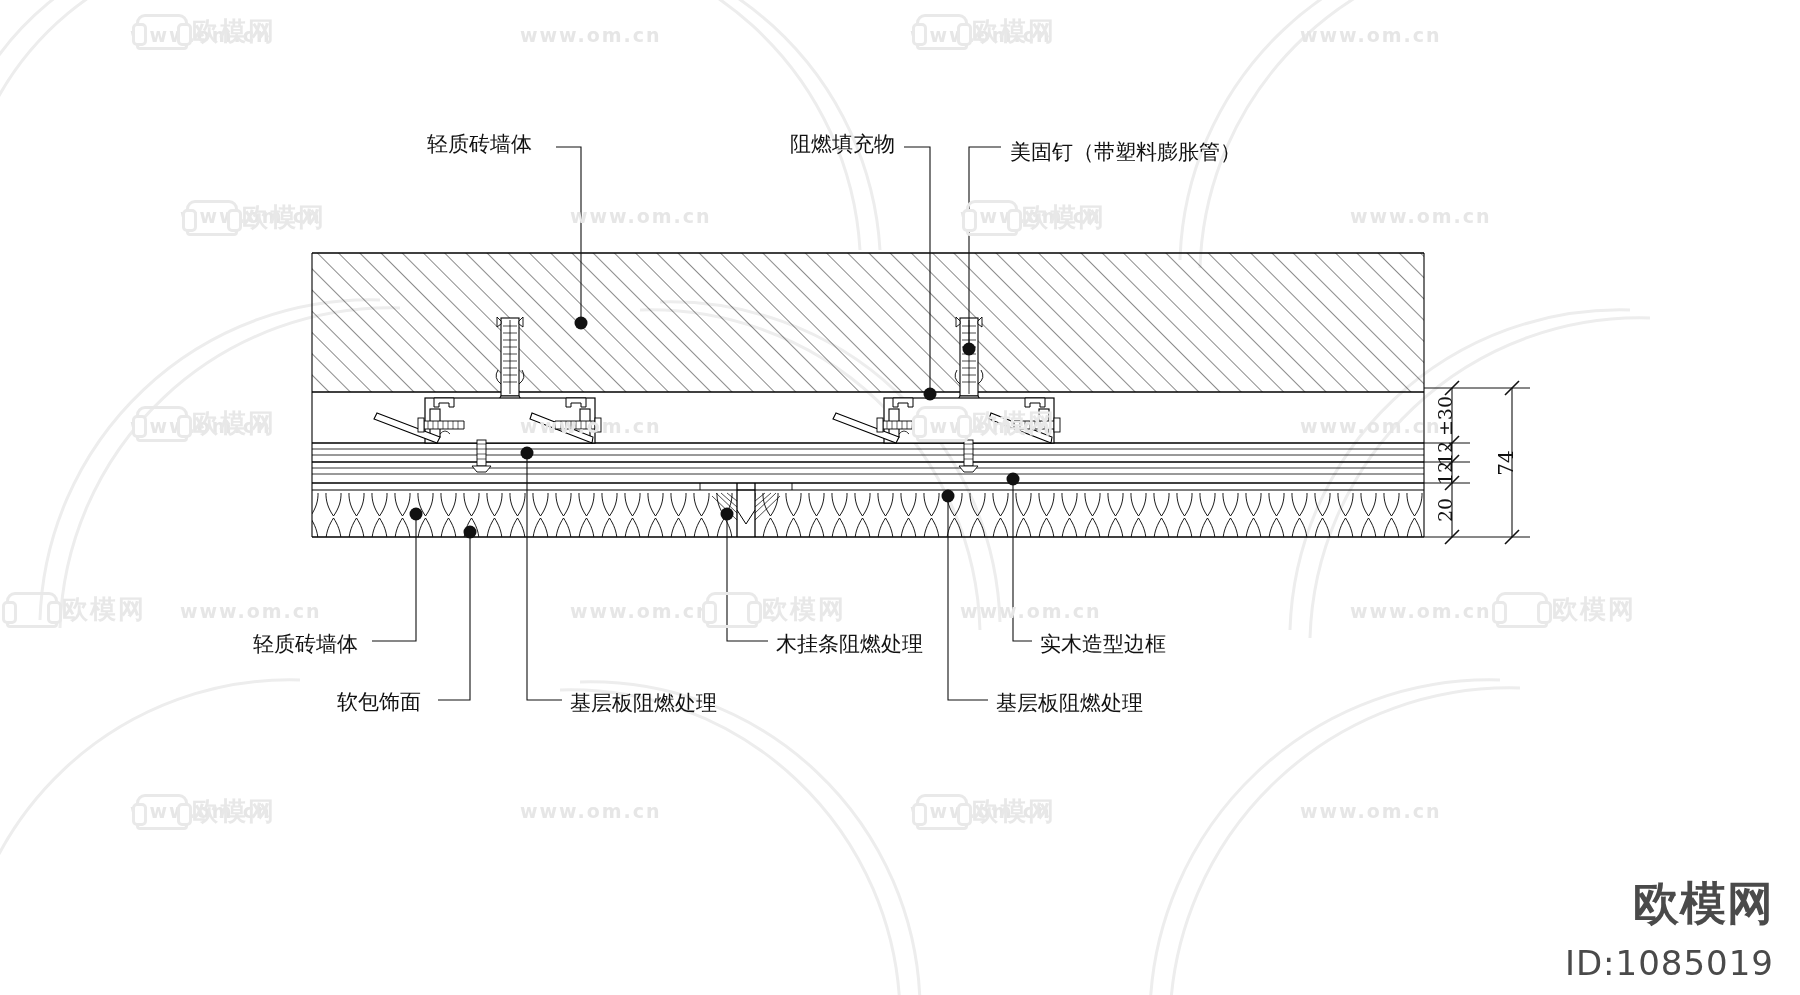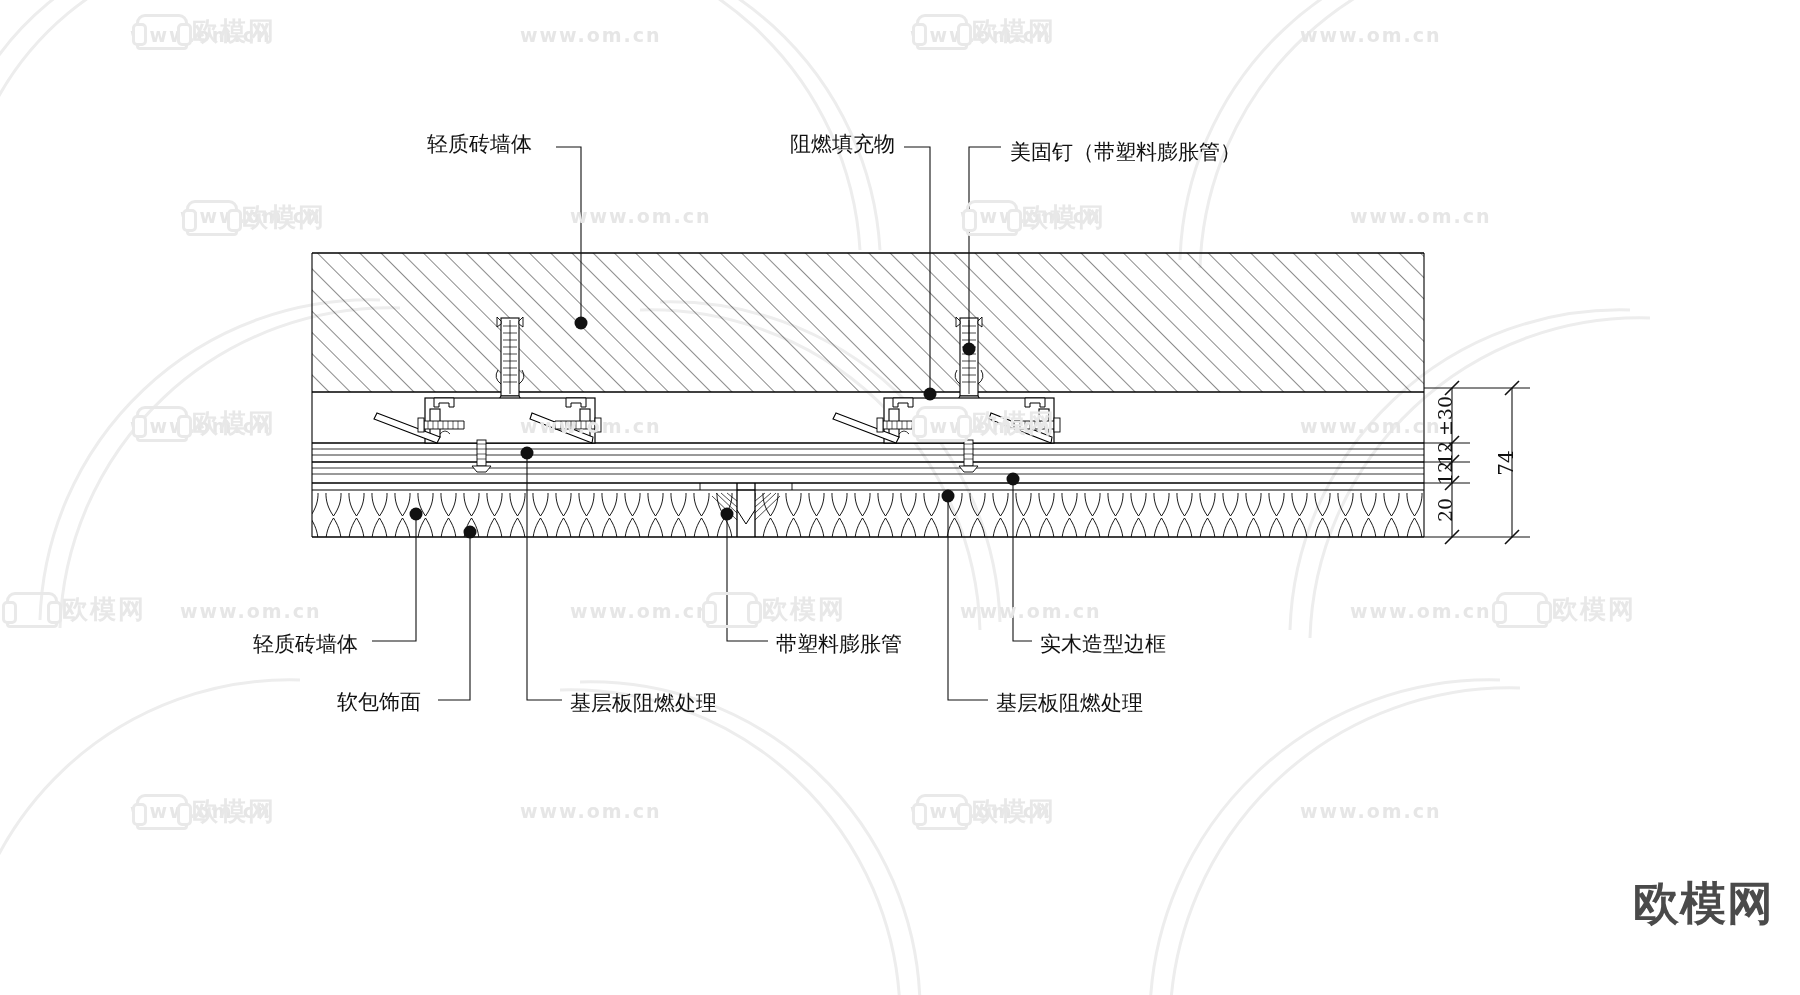--- a/index.html
+++ b/index.html
@@ -390,27 +390,28 @@
 
   <div id="labels-top">
       <div class="lbl" style="left: 427px; top: 134px;">轻质砖墙体</div>
       <div class="lbl" style="left: 790px; top: 134px;">阻燃填充物</div>
       <div class="lbl" style="left: 1010px; top: 134px; margin-top: 8px;">美固钉（带塑料膨胀管）</div>
     </div>
   <div id="labels-bottom">
       <div class="lbl" style="left: 253px; top: 634px;">轻质砖墙体</div>
       <div class="lbl" style="left: 337px; top: 693px; font-family: Liberation Mono, monospace;">软包饰面</div>
       <div class="lbl" style="left: 570px; top: 693px;">基层板阻燃处理</div>
-      <div class="lbl" style="left: 776px; top: 634px;">带塑料膨胀管</div>
+      <div class="lbl" style="left: 776px; top: 634px;">木挂条阻燃处理</div>
       <div class="lbl" style="left: 996px; top: 693px;">基层板阻燃处理</div>
       <div class="lbl" style="left: 1040px; top: 634px;">实木造型边框</div>
     </div>
   <div id="dims">
       <div class="dim" style="font-size: 19px; left: 1445px; top: 415.5px; transform: rotate(-90deg) translate(-50%, -50%);">±30</div>
       <div class="dim" style="font-size: 19px; left: 1445px; top: 452.5px; transform: rotate(-90deg) translate(-50%, -50%);">12</div>
       <div class="dim" style="font-size: 19px; left: 1445px; top: 472.5px; transform: rotate(-90deg) translate(-50%, -50%);">12</div>
       <div class="dim" style="font-size: 19px; left: 1445px; top: 510px; transform: rotate(-90deg) translate(-50%, -50%);">20</div>
       <div class="dim" style="font-size: 20px; left: 1506px; top: 462.5px; transform: rotate(-90deg) translate(-50%, -50%);">74</div>
     </div>
 
   <div class="brand">欧模网</div>
+  <div class="brand-id">ID:1085019</div>
 
 </div>
 
 </body></html>

